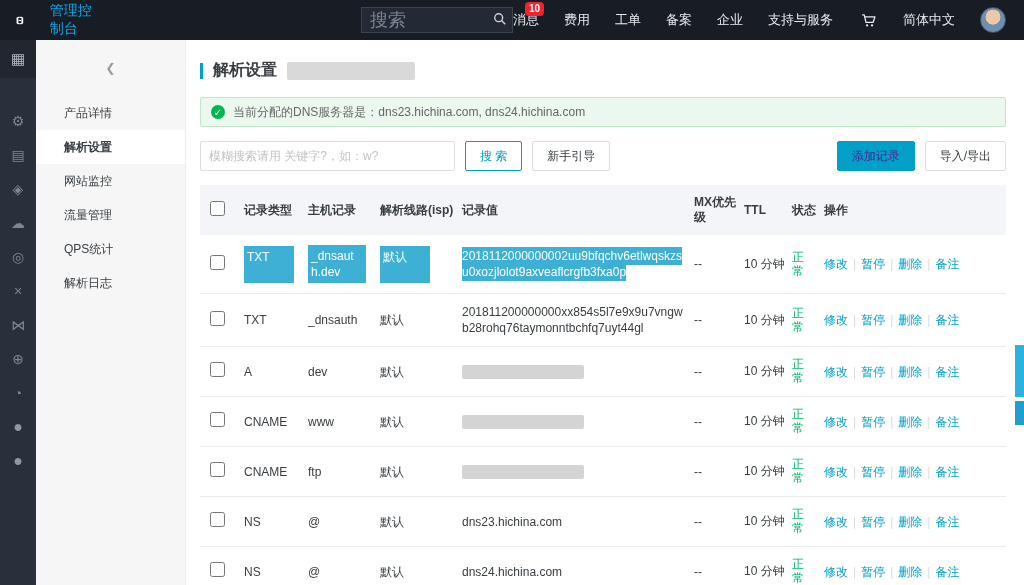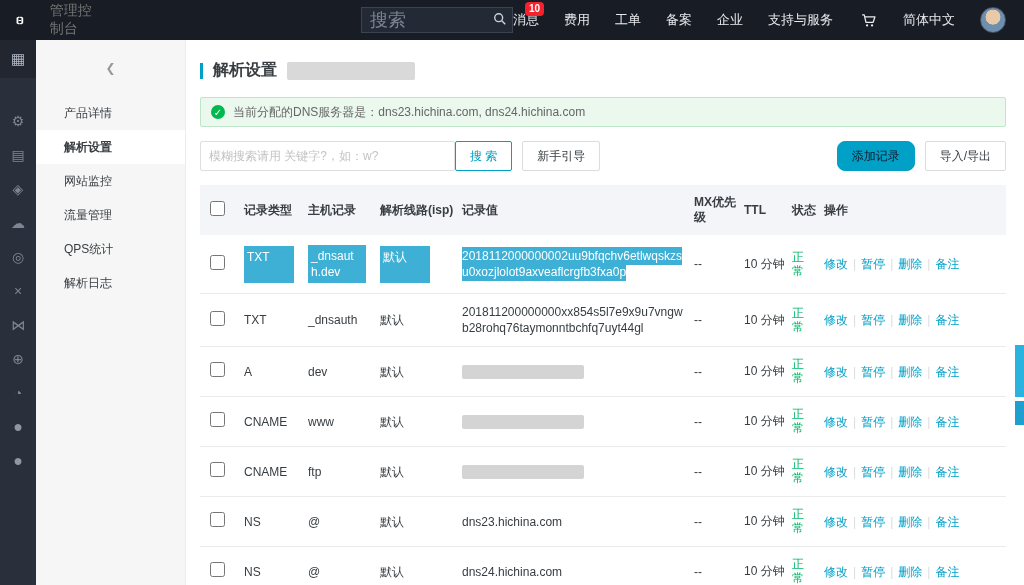--- a/index.html
+++ b/index.html
@@ -2,21 +2,21 @@
 <html style="--accent: #00a0c7; --selection: #3eb0d5; --status-green: #00b869; --banner-bg: #eaf8ee; --banner-border: #bfe6c9; --badge-red: #f5222d; --topnav-bg: #181c25; --rail-bg: #2a303b; --subnav-bg: #f6f6f6;"><head>
 <meta charset="utf-8">
 <style>
   * { margin:0; padding:0; box-sizing:border-box; }
   html,body { width:1024px; height:585px; overflow:hidden; background:#fff;
     font-family:"Liberation Sans","DejaVu Sans",sans-serif; }
 
   
   .topnav { height:40px; background:var(--topnav-bg,#181c25); display:flex; align-items:center;
     padding:0 18px 0 14px; color:#e8eaee; font-size:13px; position:relative; z-index:5; }
-  .brand { display:flex; align-items:center; gap:24px; font-size:14px; color:#737373; }
+  .brand { display:flex; align-items:center; gap:24px; font-size:14px; color:#0ea5e9; }
   .brand svg { display:block; }
   .topsearch { margin-left:268px; position:relative; }
   .topsearch input { width:152px; height:26px; background:#242a35; border:1px solid #3c4350;
     color:#cfd4db; font-size:18px; padding:0 26px 0 8px; outline:none; }
   .topsearch input::placeholder { color:#7c8493; }
   .topsearch .mag { position:absolute; right:6px; top:5px; }
   .topmenu { margin-left:auto; display:flex; align-items:center; gap:25px; }
   .nav-item { cursor:pointer; position:relative; white-space:nowrap; color:#e8eaee; }
   .badge { position:absolute; top:-9px; left:12px; background:var(--badge-red,#f5222d); color:#fff;
     font-size:10px; line-height:14px; padding:0 4px; border-radius:4px; font-weight:bold; }
@@ -56,24 +56,24 @@
     padding:0 10px; font-size:12px; color:#666; gap:8px; }
   .check-ico { width:14px; height:14px; border-radius:50%; background:#00b84f; color:#fff; font-size:10px;
     display:flex; align-items:center; justify-content:center; flex:0 0 14px; }
 
   .toolbar { margin-top:14px; display:flex; align-items:flex-end; }
   .fuzzy-input { width:255px; height:30px; border:1px solid #dedede; border-radius:2px; font-size:12px;
     padding:0 8px; color:#333; outline:none; }
   .fuzzy-input::placeholder { color:#c3c3c3; }
   .btn { height:30px; font-size:12px; border-radius:2px; background:#fff; border:1px solid #dcdcdc;
     color:#373d41; padding:0 14px; cursor:pointer; }
-  .btn.search { border-color:var(--accent,#00a0c7); color:var(--accent,#00a0c7); }
+  .btn.search { margin-left:10px; border-color:var(--accent,#00a0c7); color:var(--accent,#00a0c7); }
   .btn.guide { margin-left:10px; }
   .toolbar .spacer { flex:1; }
-  .btn.primary { background:var(--accent,#00a0c7); border-color:var(--accent,#00a0c7); color:#0f172a;border-radius:8px; }
+  .btn.primary { background:var(--accent,#00a0c7); border-color:var(--accent,#00a0c7); color:#4c1d95; }
   .btn.import { margin-left:10px; }
 
   
   table { margin-top:14px; width:100%; border-collapse:collapse; table-layout:fixed; font-size:12px; color:#373d41; }
   thead th { background:#f4f5f9; font-weight:bold; text-align:left; padding:9px 4px; vertical-align:middle;
     line-height:15px; height:50px; }
   thead th:first-child { padding-left:10px; }
   tbody td { border-bottom:1px solid #ebebeb; padding:10px 4px; vertical-align:middle; line-height:16px;
     height:50px; word-break:break-all; }
   tbody td:first-child { padding-left:10px; }

